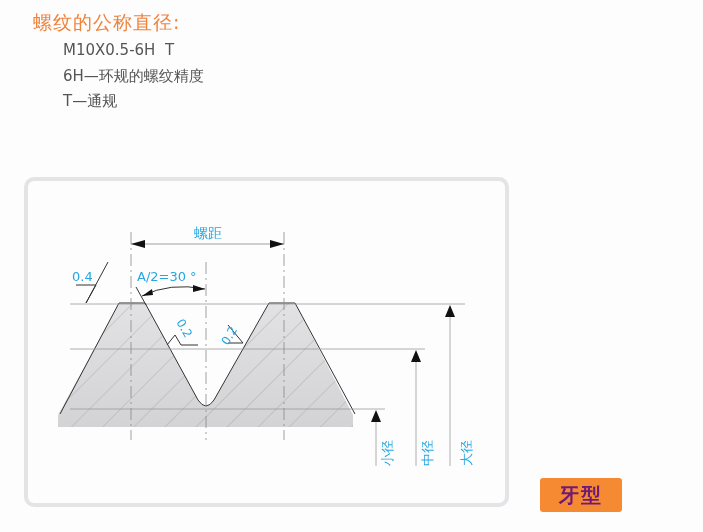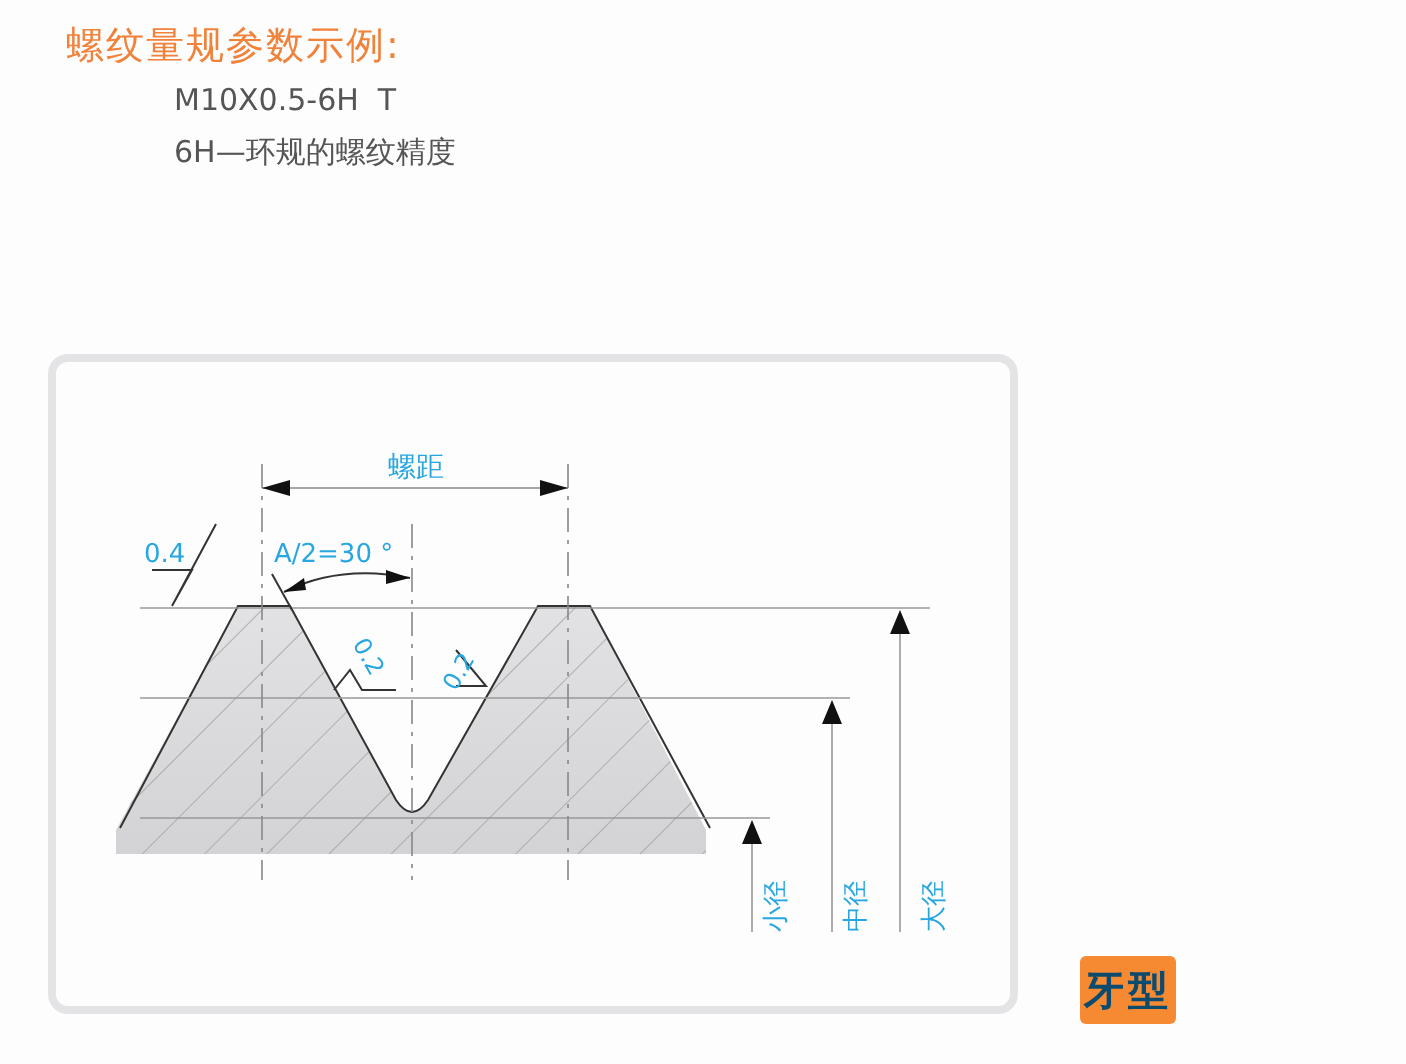--- a/index.html
+++ b/index.html
@@ -1,34 +1,35 @@
 <!DOCTYPE html>
 <html><head>
 <meta charset="utf-8">
 <style>
   html, body { margin:0; padding:0; }
   body { width:703px; height:532px; background:#fdfdfe; position:relative; overflow:hidden;
          font-family:"DejaVu Sans","Liberation Sans",sans-serif; }
   .title { position:absolute; left:33px; top:10px; font-size:19px; color:#f0823a; letter-spacing:1px; }
   .lines { position:absolute; left:63px; top:38px; font-size:15px; color:#555; line-height:25.5px; }
-  .lines div { white-space:pre;margin-left:24px; }
+  .lines div { white-space:pre; }
   .frame { position:absolute; left:24px; top:177px; width:485px; height:330px;
            border:4px solid #e4e4e6; border-radius:10px; background:#fdfdfe; box-sizing:border-box; }
   svg.dia { position:absolute; left:0; top:0; }
   .lbl { font-family:"DejaVu Sans",sans-serif; fill:#27a6e0; }
-  .badge { position:absolute; left:540px; top:478px; width:48px; height:34px; background:#f58a33;
-           border-radius:3px; color:#0c4a6e; font-size:20px; font-weight:bold; text-align:center; line-height:34px; letter-spacing:2px; }
+  .badge { position:absolute; left:540px; top:478px; width:82px; height:34px; background:#f58a33;
+           border-radius:3px; color:#701a75; font-size:20px; font-weight:bold; text-align:center; line-height:34px; letter-spacing:2px; }
 </style>
 </head>
 <body>
 
-<div class="title">螺纹量规参数示例:</div>
+<div class="title">螺纹的公称直径:</div>
 <div class="lines">
   <div>M10X0.5-6H  T</div>
   <div>6H—环规的螺纹精度</div>
+  <div>T—通规</div>
 </div>
 
 <div class="frame"></div>
 
 <svg class="dia" width="703" height="532">
   <defs>
     <linearGradient id="g" x1="0" y1="0" x2="0" y2="1">
       <stop offset="0" stop-color="#e2e2e4"></stop>
         <stop offset="1" stop-color="#d3d3d5"></stop>
     </linearGradient>

